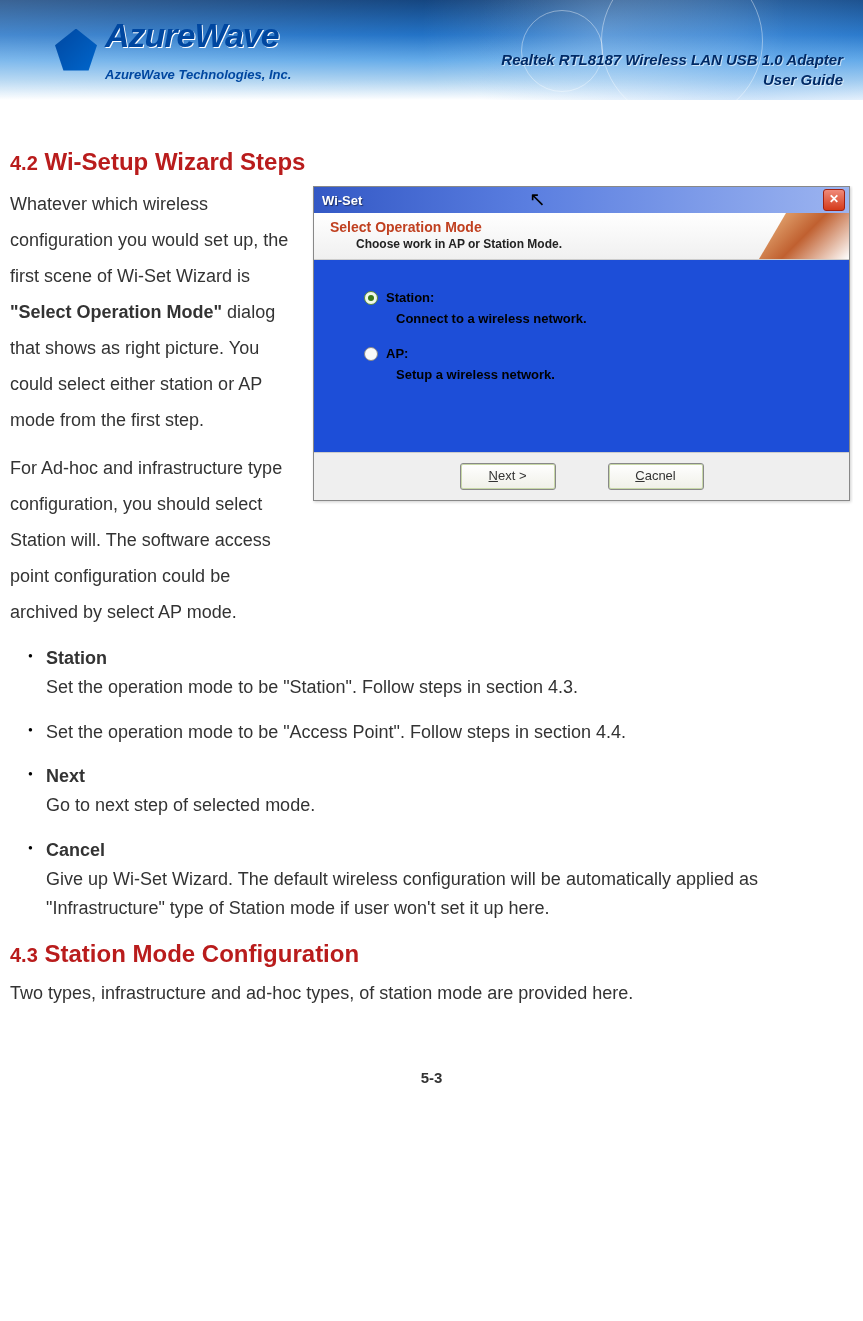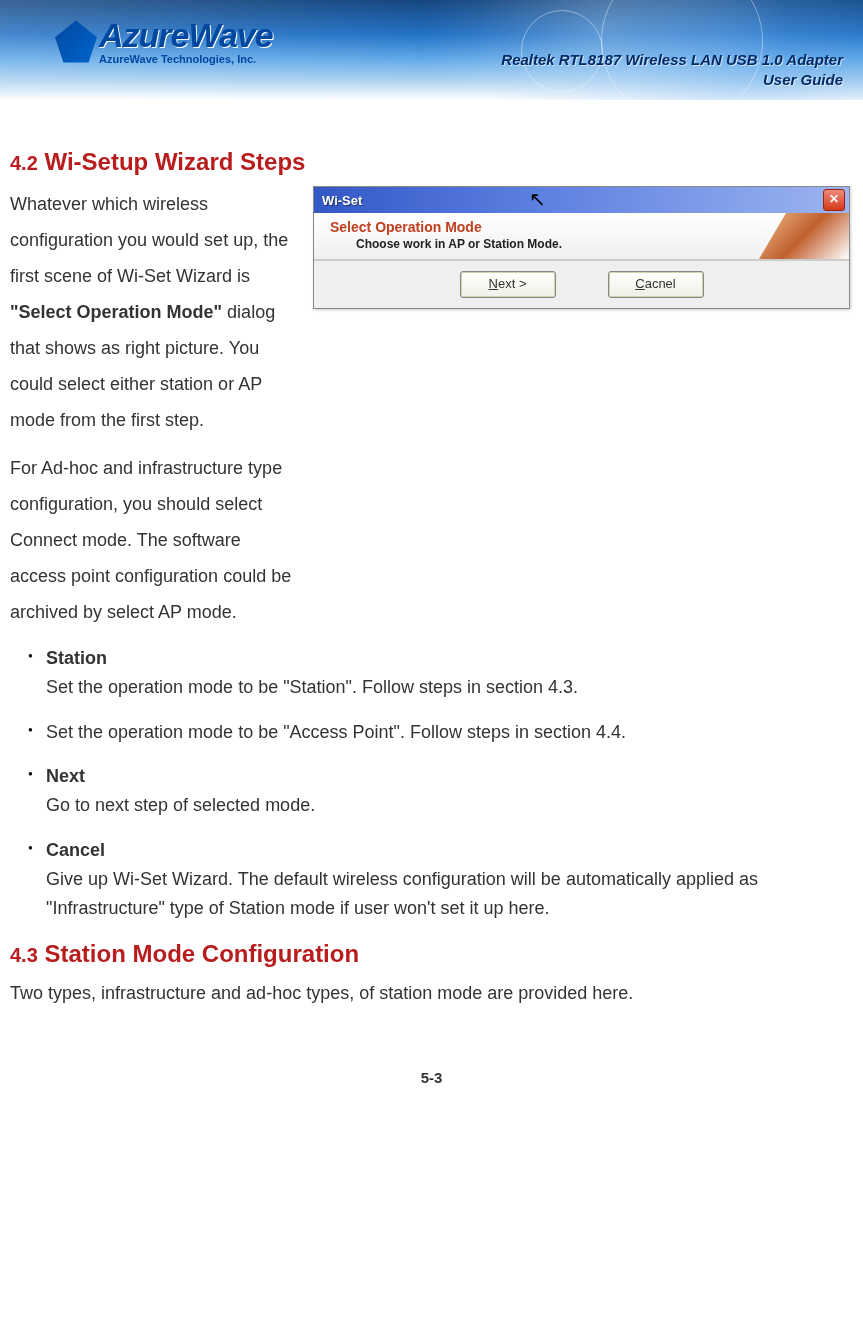--- a/index.html
+++ b/index.html
@@ -28,21 +28,21 @@
     position: absolute;
     border: 1px solid rgba(255,255,255,0.4);
     border-radius: 50%;
   }
   .header-logo {
     position: absolute;
     left: 55px;
     top: 18px;
     display: flex;
     align-items: center;
-    gap: 2px;
+    gap: 8px;
   }
   .logo-graphic {
     width: 42px;
     height: 42px;
     background: linear-gradient(135deg, #0047a0 0%, #0066cc 100%);
     clip-path: polygon(50% 0%, 100% 40%, 80% 100%, 20% 100%, 0% 40%);
   }
   .logo-text {
     display: flex;
     flex-direction: column;
@@ -50,24 +50,25 @@
   }
   .logo-main {
     font-size: 34px;
     font-weight: 900;
     font-style: italic;
     color: #0047a0;
     text-shadow: 1px 1px 0 #fff;
     letter-spacing: -1px;
   }
   .logo-sub {
-    font-size: 11px;
+    font-size: 13px;
     color: #0047a0;
-    font-weight: bold;
-    margin-top: 2px;
+    font-style: italic;
+    font-weight: bold;
+    margin-top: 16px;
   }
   .header-title {
     position: absolute;
     right: 20px;
     top: 50px;
     text-align: right;
     font-size: 15px;
     font-weight: bold;
     font-style: italic;
     color: #002a66;
@@ -295,34 +296,48 @@
   <h2 class="section">
     <span class="numspan">4.2</span>
     <span>Wi-Setup Wizard Steps</span>
   </h2>
 
   <div class="intro-wrap">
     <div class="intro-text">
       <p style="margin:0 0 12px 0;">
         <span>Whatever which wireless configuration you would set up, the first scene of Wi-Set Wizard is </span><span class="bold">"Select Operation Mode"</span><span> dialog that shows as right picture. You could select either station or AP mode from the first step.</span>
       </p>
-      <p style="margin:0;">For Ad-hoc and infrastructure type configuration, you should select Connect mode. The software access point configuration could be archived by select AP mode.</p>
+      <p style="margin:0;">For Ad-hoc and infrastructure type configuration, you should select Station will. The software access point configuration could be archived by select AP mode.</p>
     </div>
 
     <div class="wizard-shot">
       <div class="dialog">
         <div class="dialog-titlebar">
           <span class="dialog-title">Wi-Set</span>
           <span class="cursor">↖</span>
           <div class="close-btn">✕</div>
         </div>
         <div class="dialog-header">
           <div class="dialog-header-graphic"></div>
           <div class="dialog-header-title">Select Operation Mode</div>
           <div class="dialog-header-sub">Choose work in AP or Station Mode.</div>
+        </div>
+        <div class="dialog-body">
+          <div class="radio-row">
+            <span class="radio-circle">
+                <span class="radio-dot"></span>
+              </span>
+            <span>Station:</span>
+          </div>
+          <div class="radio-desc">Connect to a wireless network.</div>
+          <div class="radio-row">
+            <span class="radio-circle off"></span>
+            <span>AP:</span>
+          </div>
+          <div class="radio-desc" style="margin-bottom:40px;">Setup a wireless network.</div>
         </div>
         <div class="dialog-footer">
           <div class="dlg-btn"><span class="ul">N</span><span>ext &gt;</span></div>
           <div class="dlg-btn"><span class="ul">C</span><span>acnel</span></div>
         </div>
       </div>
     </div>
     <div class="clear"></div>
   </div>
 

